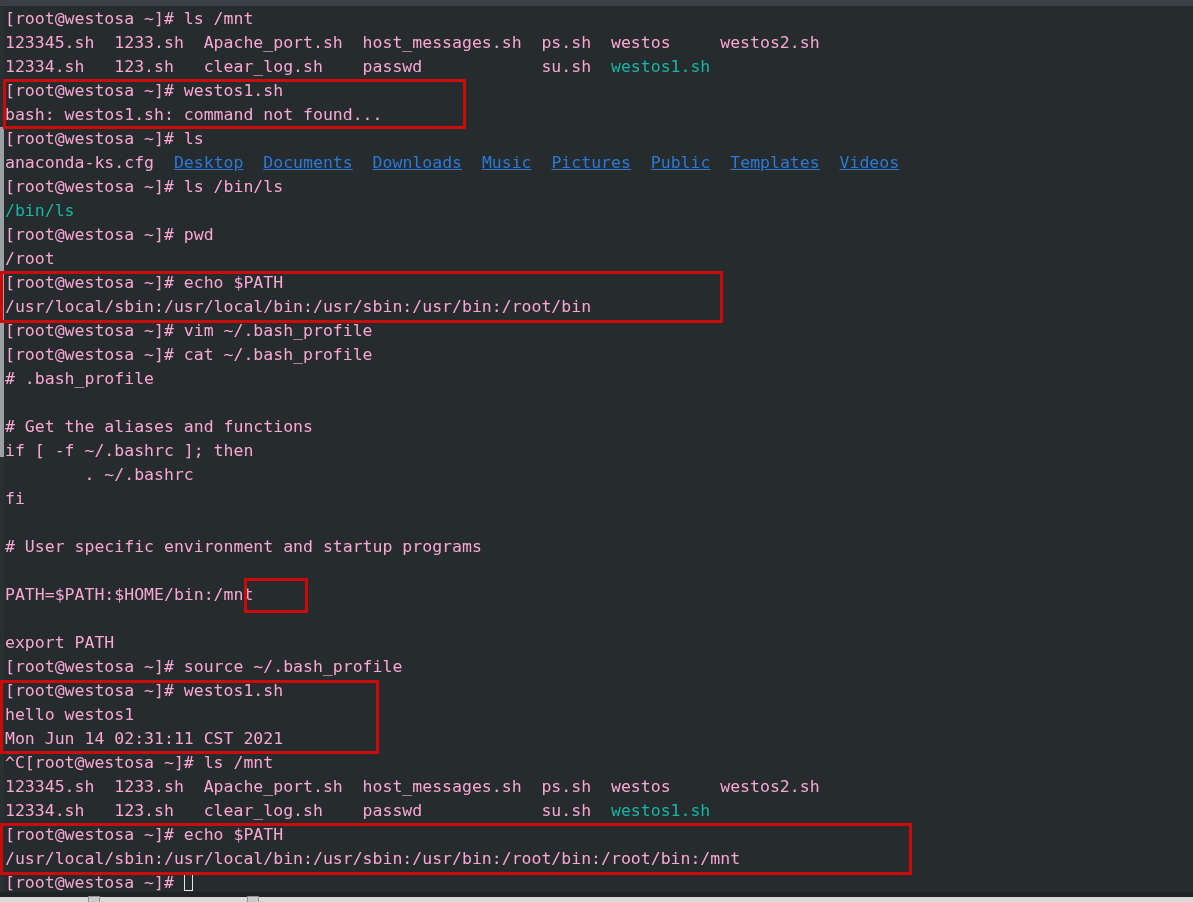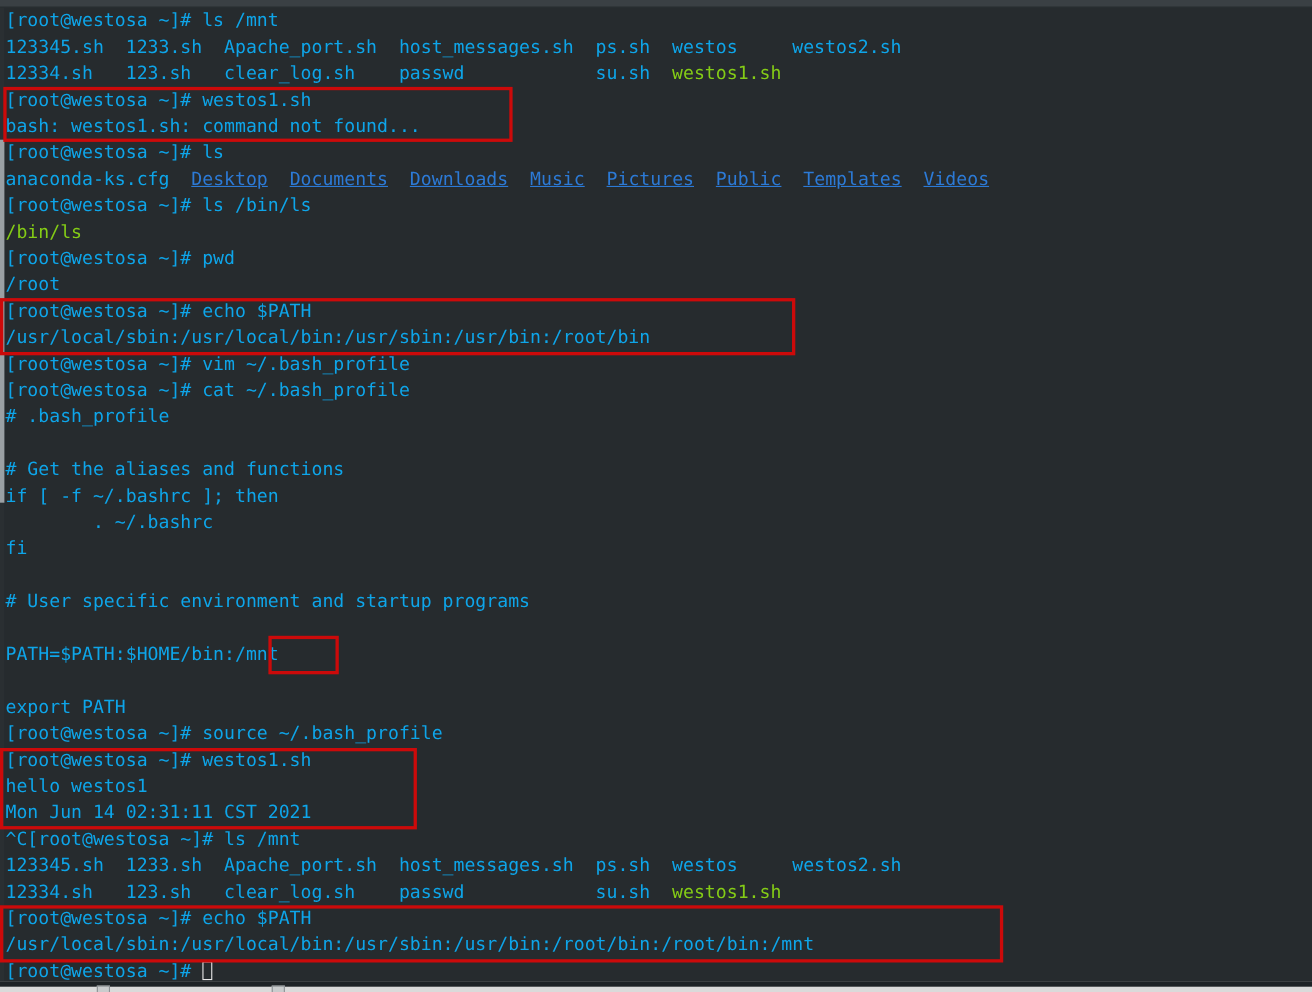--- a/index.html
+++ b/index.html
@@ -85,22 +85,22 @@
     color: #d6d6d6;
     font-size: 16.5px;
     line-height: 24px;
     letter-spacing: 0px;
     white-space: pre;
   }
   #screen .row {
     height: 24px;
     padding-left: 1px;
   }
-  .fg-default { color: #0ea5e9; }
-  .fg-green   { color: #84cc16; }
+  .fg-default { color: #f9a8d4; }
+  .fg-green   { color: #14b8a6; }
   .fg-blue    { color: #2c7ad6; text-decoration: underline; }
 
   
   .cursor {
     display: inline-block;
     width: 9px;
     height: 17px;
     border: 1px solid #e8e8e8;
     box-sizing: border-box;
     vertical-align: -3px;

